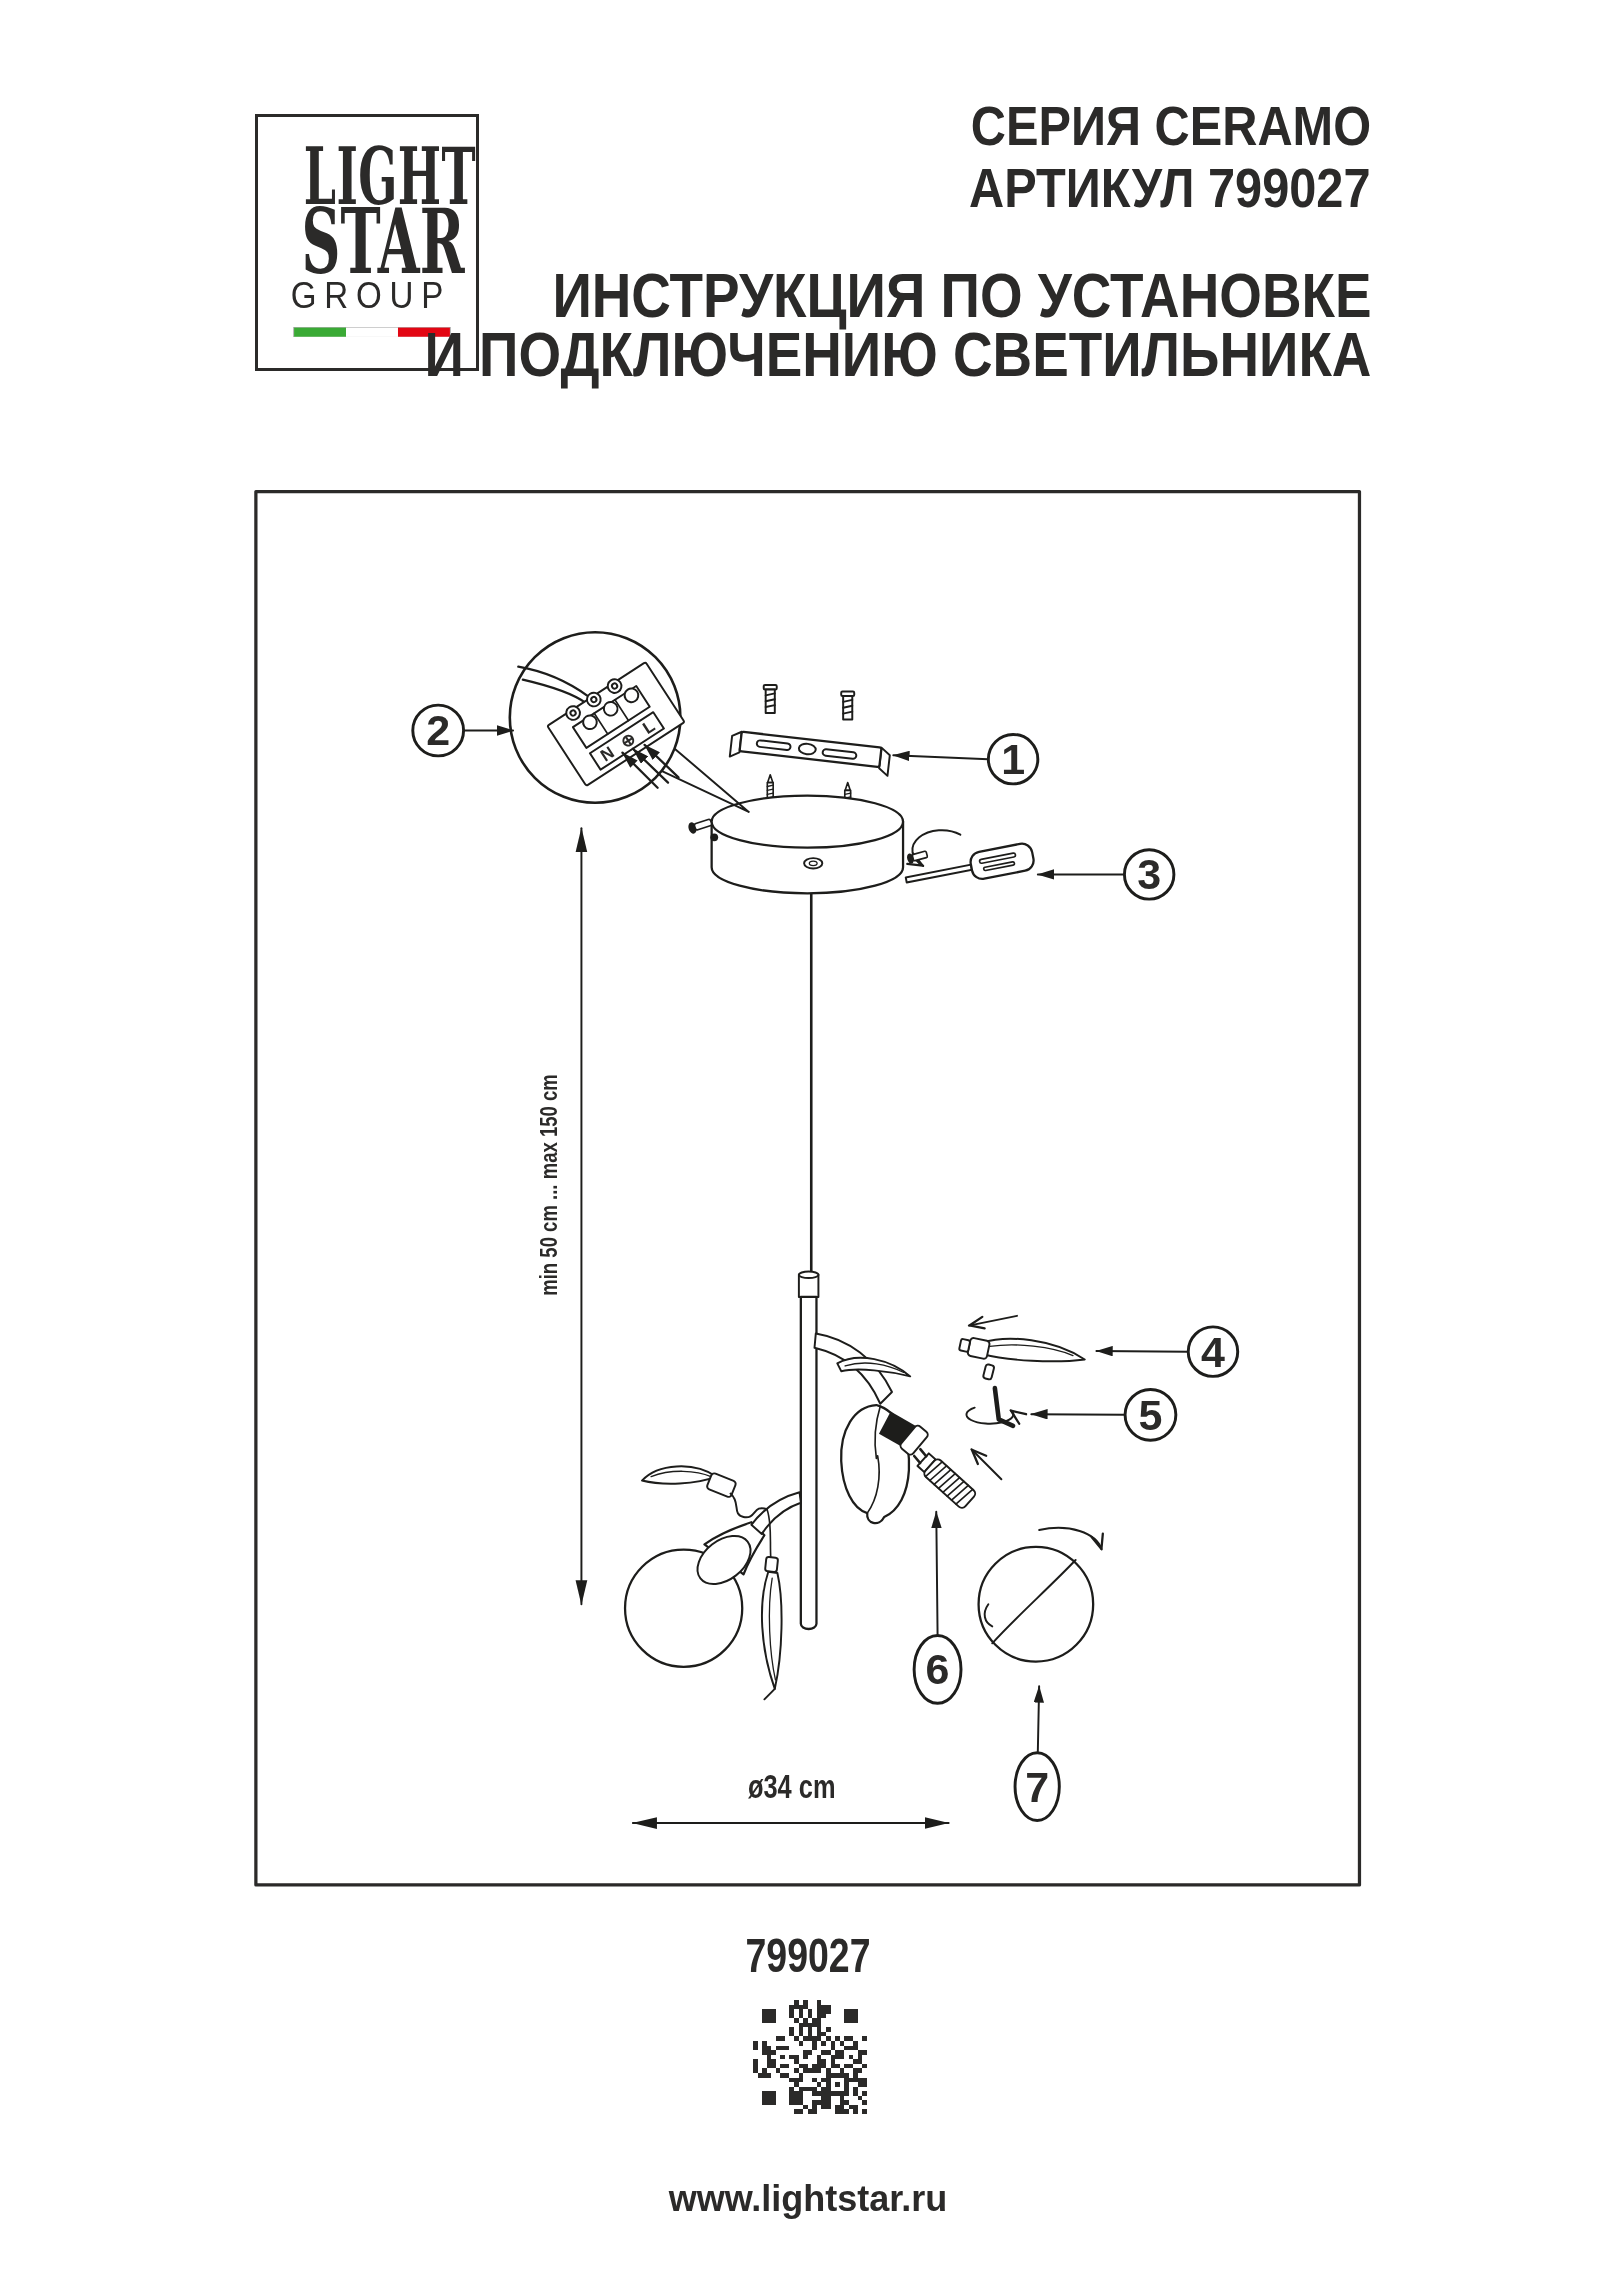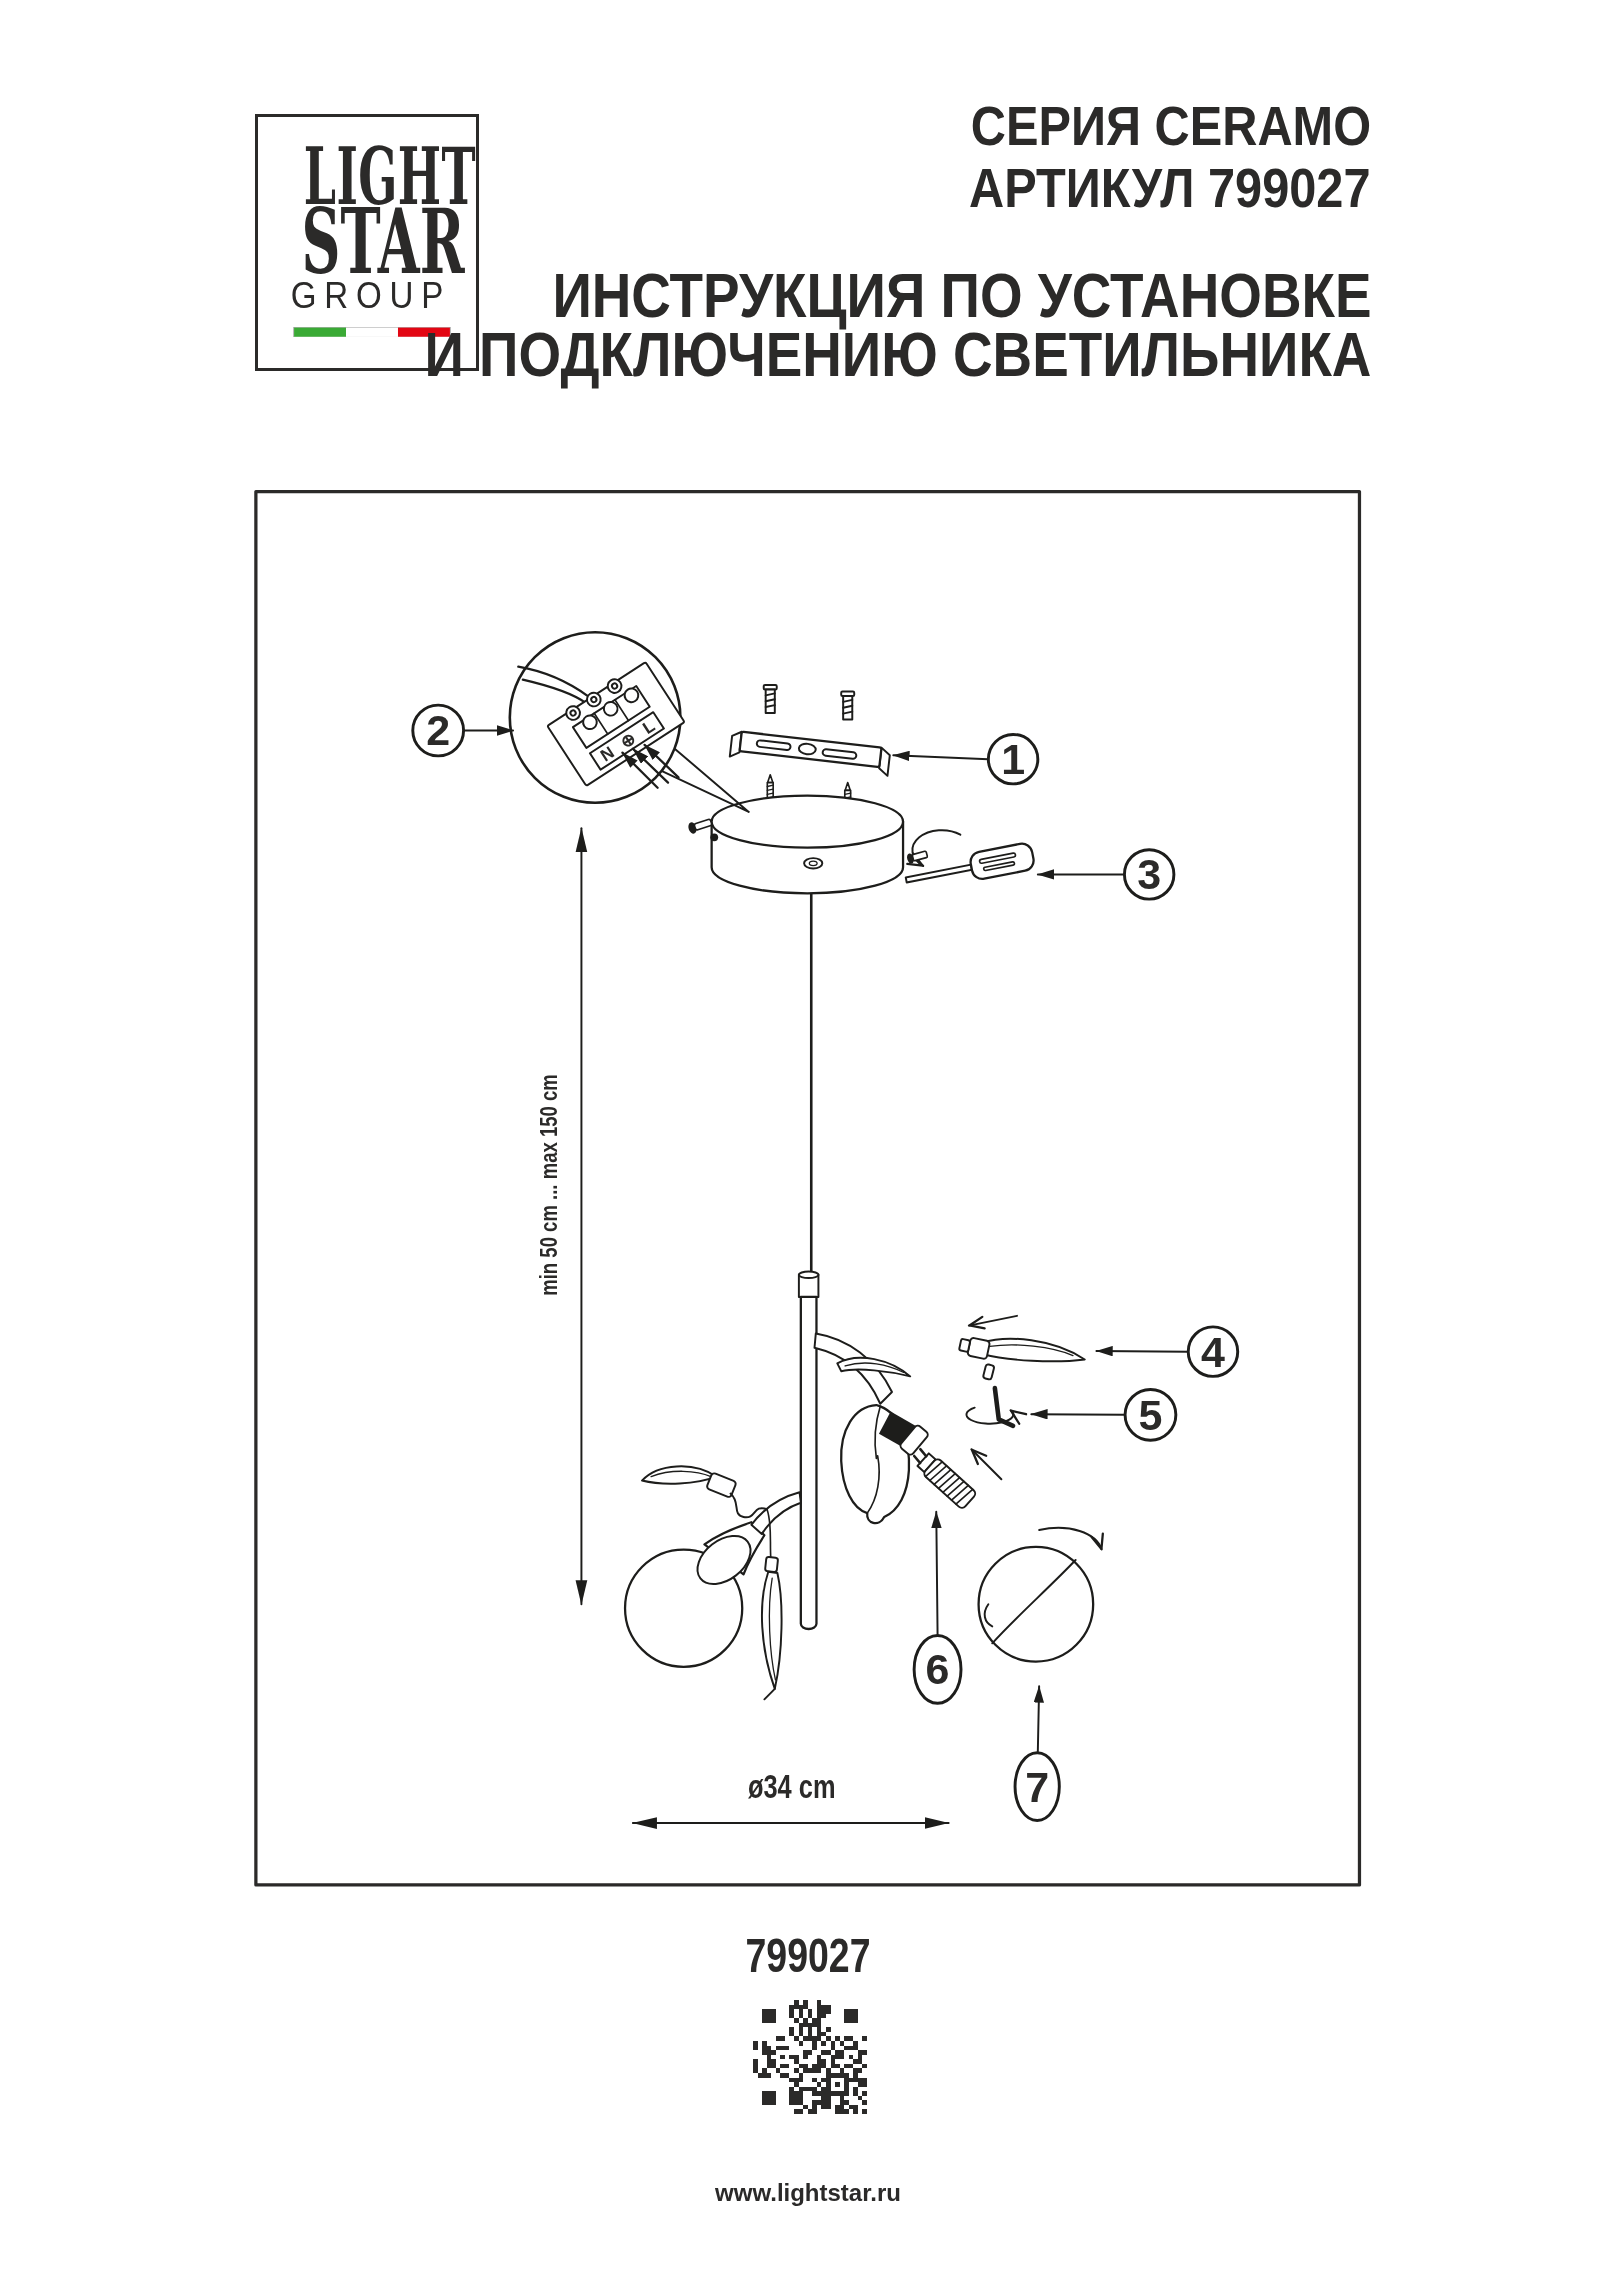--- a/index.html
+++ b/index.html
@@ -23,21 +23,21 @@
   
   .hdr{right:245px; text-align:right; font-weight:700; white-space:nowrap;
        transform:scaleX(0.87); transform-origin:100% 50%; line-height:1;}
   .hdr-series{top:98px; font-size:56px;}
   .hdr-article{top:160px; font-size:56px;}
   .hdr-instr1{top:264px; font-size:63px;}
   .hdr-instr2{top:323px; font-size:63px;}
   
   .ft-article{left:0; top:1932px; width:100%; text-align:center; font-weight:700; font-size:48px;
       transform:scaleX(0.78); transform-origin:50% 50%; line-height:1;}
-  .ft-site{left:0; top:2181px; width:100%; text-align:center; font-weight:700; font-size:24px; line-height:1;}
+  .ft-site{left:0; top:2181px; width:100%; text-align:center; font-weight:700; font-size:36px; line-height:1;}
   
   .qr{left:753px; top:2000px; width:114px; height:114px; display:grid;
       grid-template-columns:repeat(25,1fr); grid-template-rows:repeat(25,1fr); background:#fff;}
   .qr div{width:100%; height:100%;}
   .qr .b{background:#2b2a29;}
   
   svg text{font-family:"Liberation Sans", sans-serif; fill:#2b2a29;}
 </style>
 </head>
 <body>

